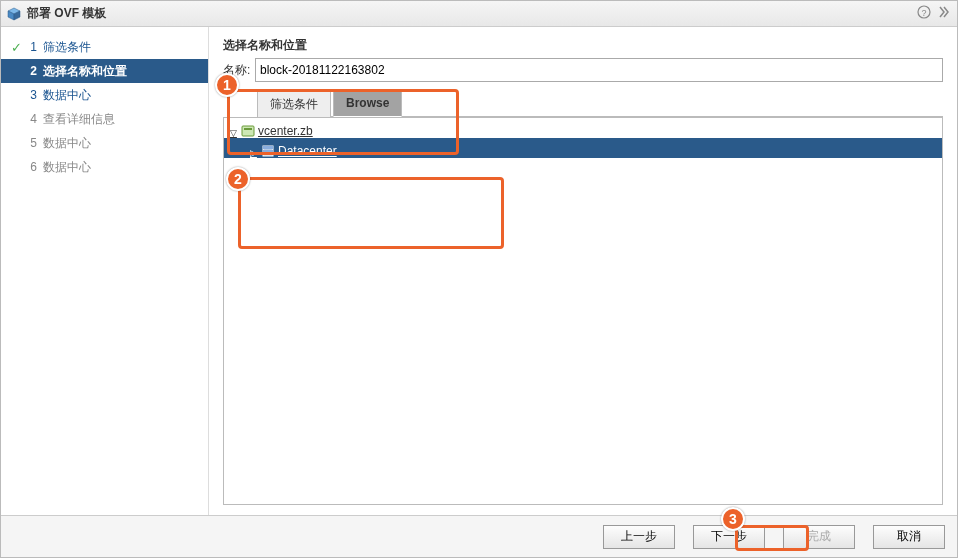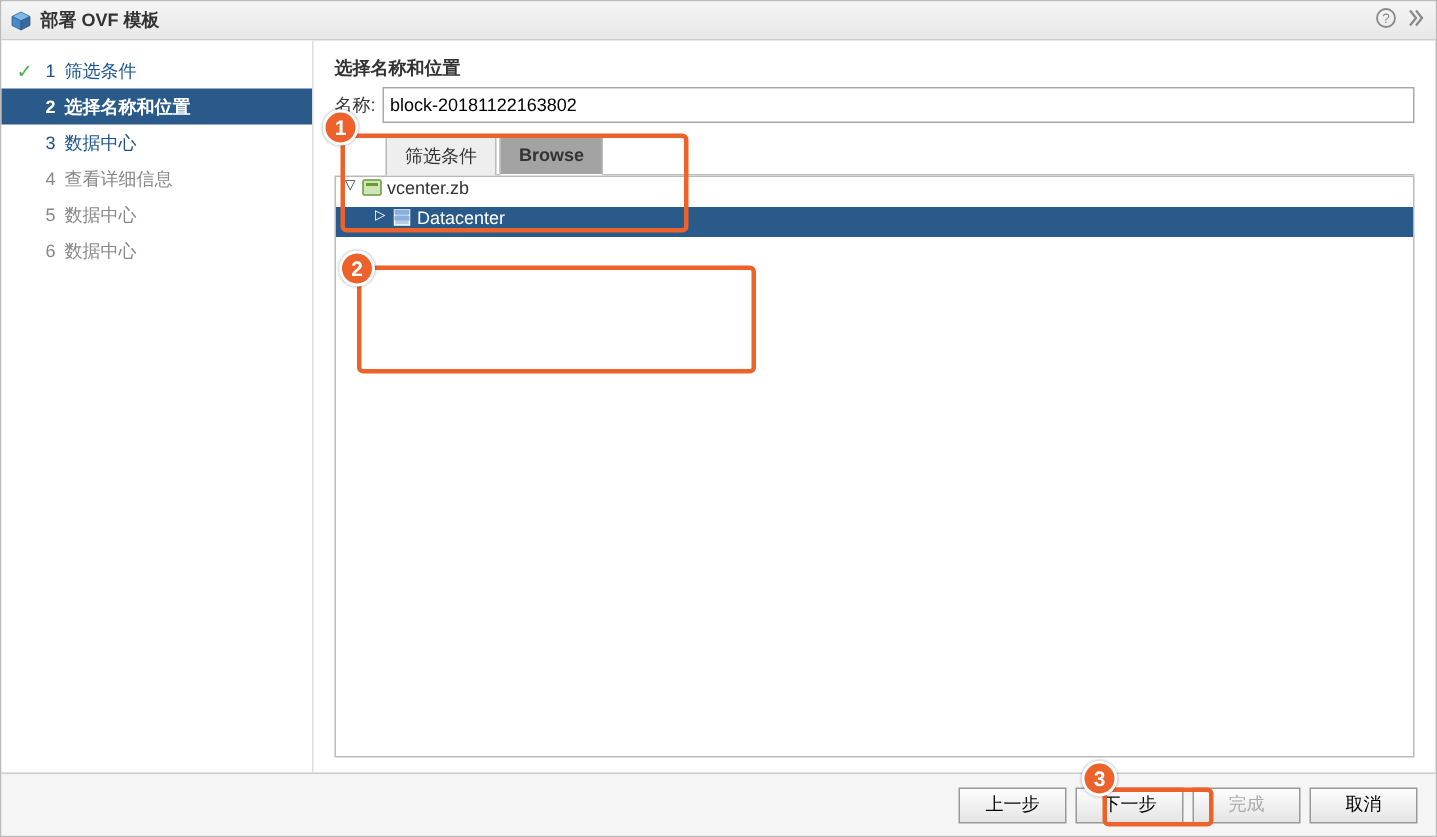--- a/index.html
+++ b/index.html
@@ -88,38 +88,39 @@
   .folder-label { margin: 8px 0 4px 4px; }
   .tree-box {
     border: 1px solid #bbb;
     flex: 1;
     min-height: 0;
     overflow: auto;
     background: #fff;
   }
   .tree-item {
     display: flex;
-    align-items: flex-start;
+    align-items: flex-end;
     height: 20px;
     padding-left: 6px;
+    text-decoration: underline;
   }
   .tree-item.level-1 { padding-left: 26px; }
   .tree-item.selected { background: #2a5a8a; color: #fff; }
   .tree-item .arrow { width: 10px; font-size: 9px; }
   .tree-item .icon { width: 16px; display: flex; align-items: center; justify-content: center; }
   .tree-item .text { margin-left: 2px; }
   .footer {
     border-top: 1px solid #ccc;
     background: #f5f5f5;
     height: 42px;
     display: flex;
     align-items: center;
     justify-content: flex-end;
     padding-right: 12px;
-    gap: 6px;
+    gap: 18px;
   }
   .btn {
     min-width: 72px;
     height: 24px;
     border: 1px solid #999;
     background: linear-gradient(#fdfdfd, #e5e5e5);
     cursor: pointer;
     font-size: 12px;
   }
   .btn:disabled { color: #aaa; cursor: default; text-align: center; }

